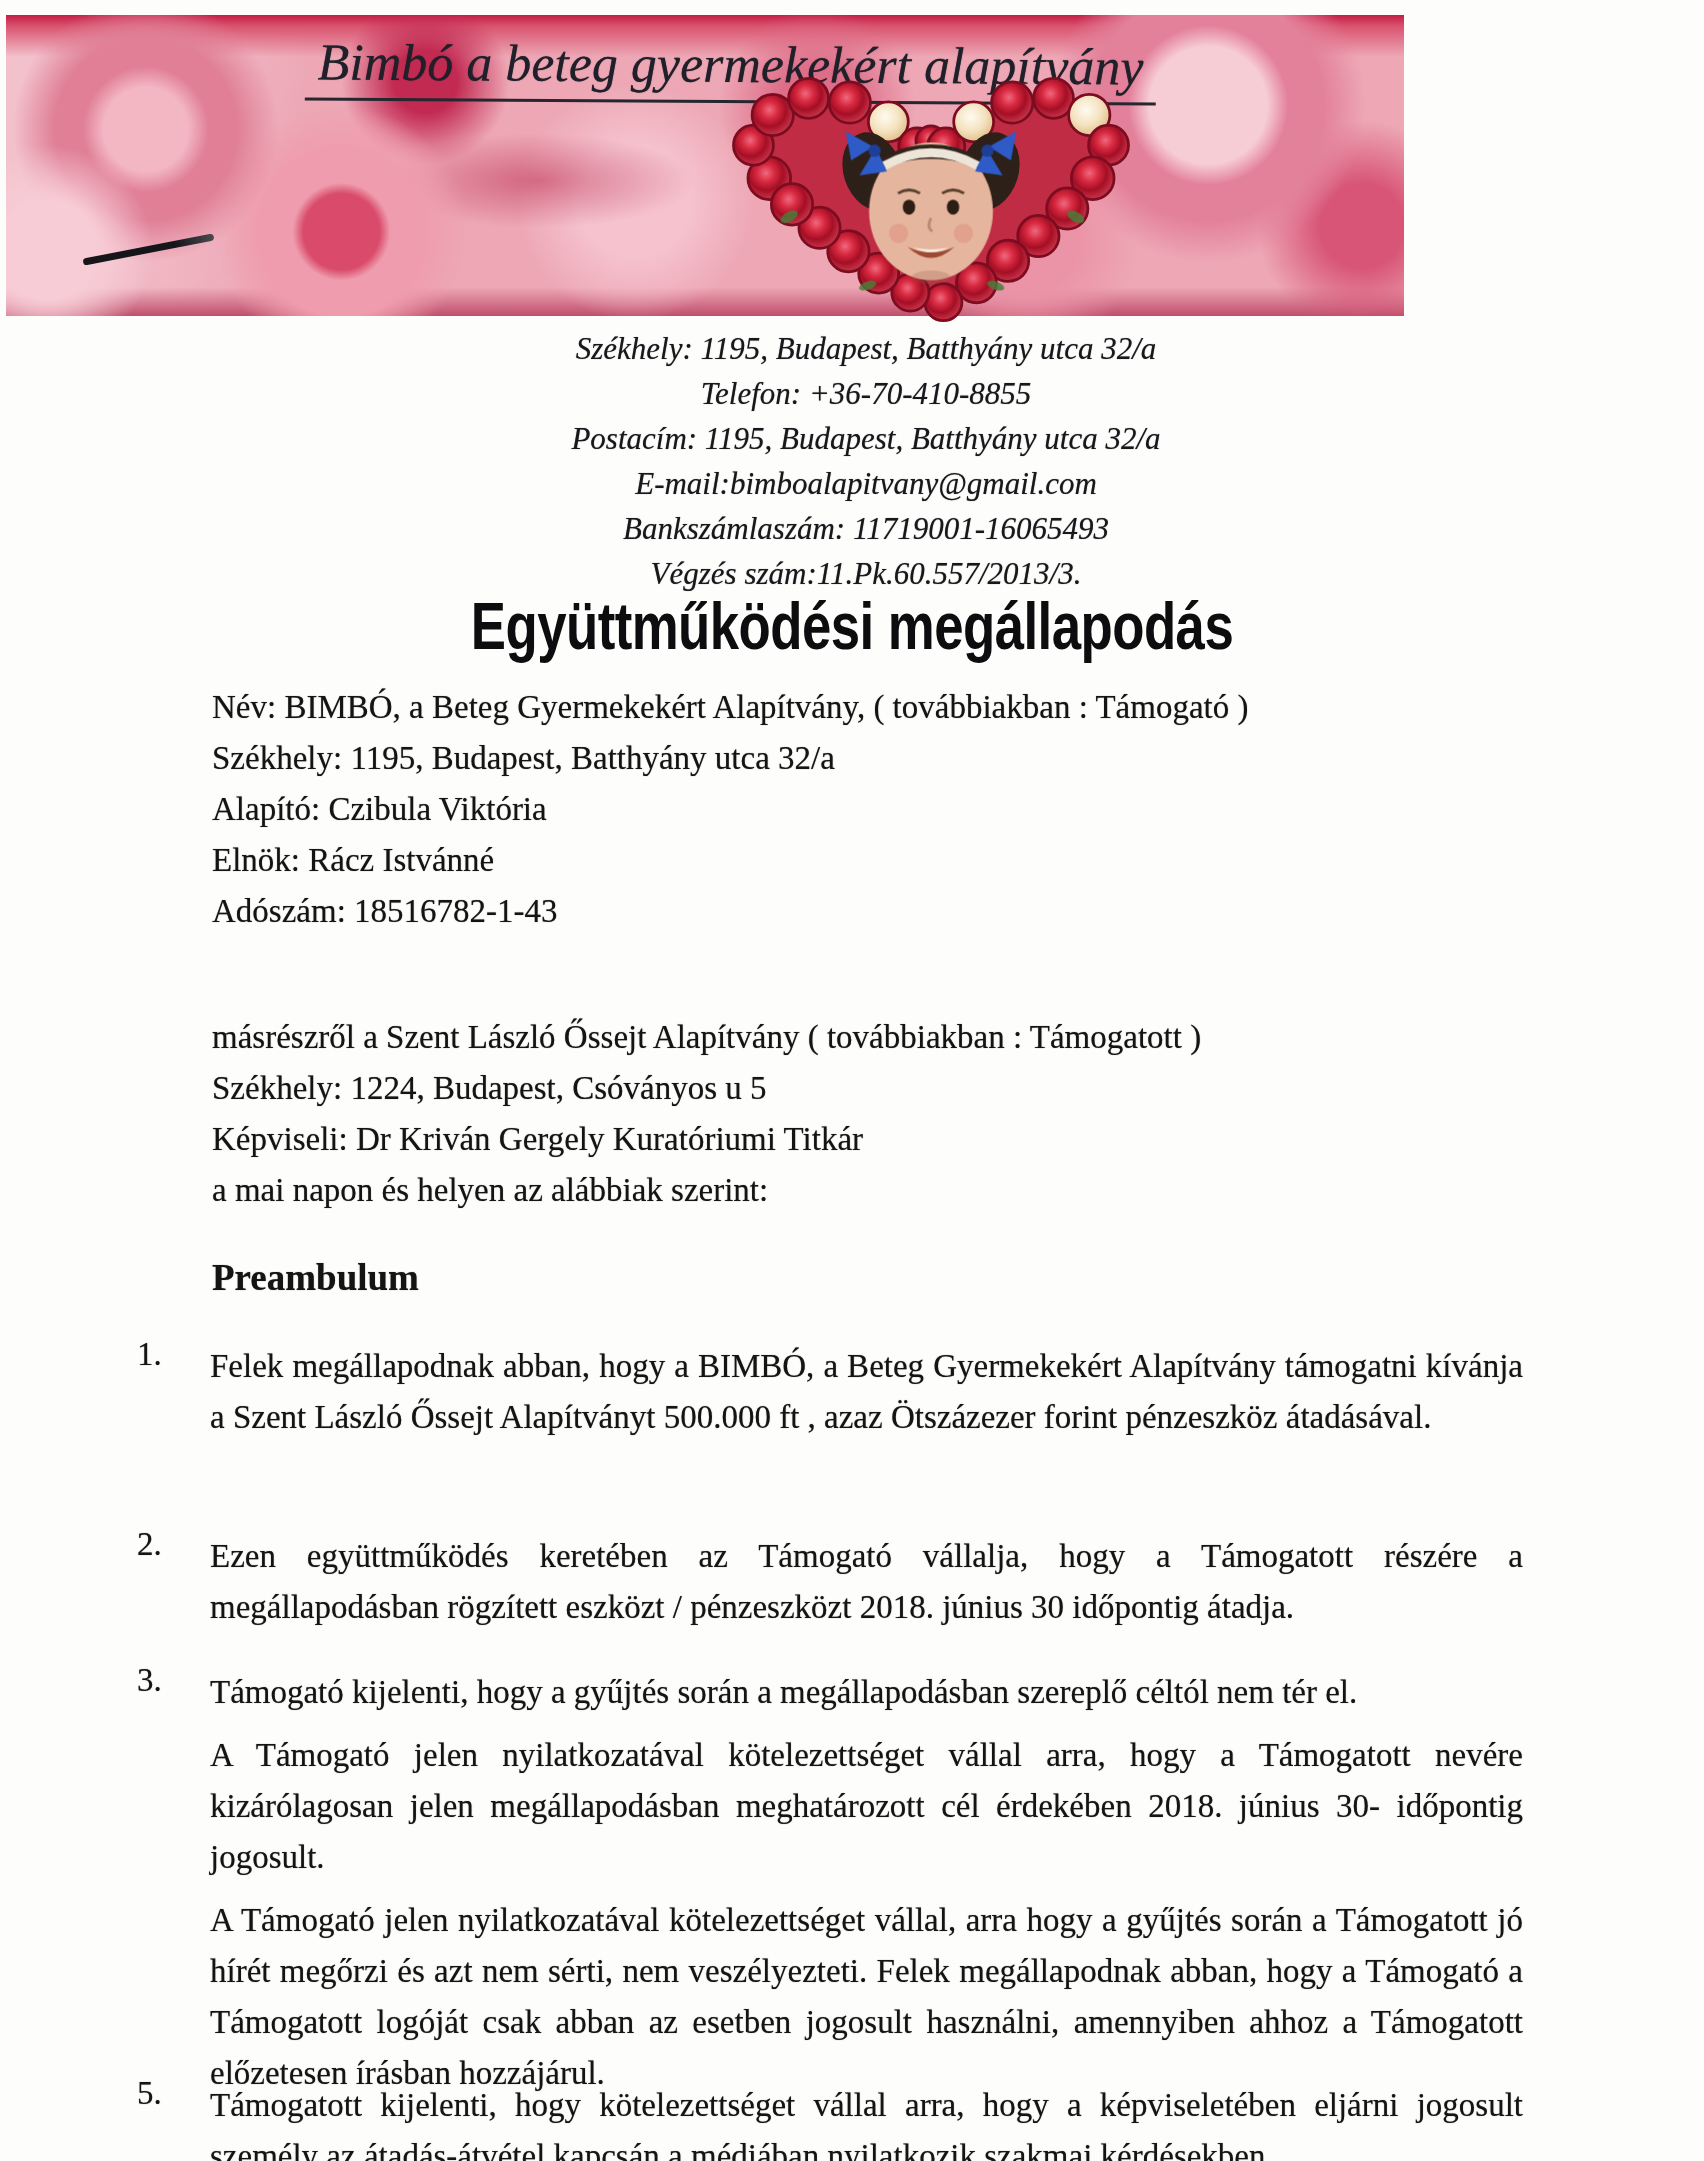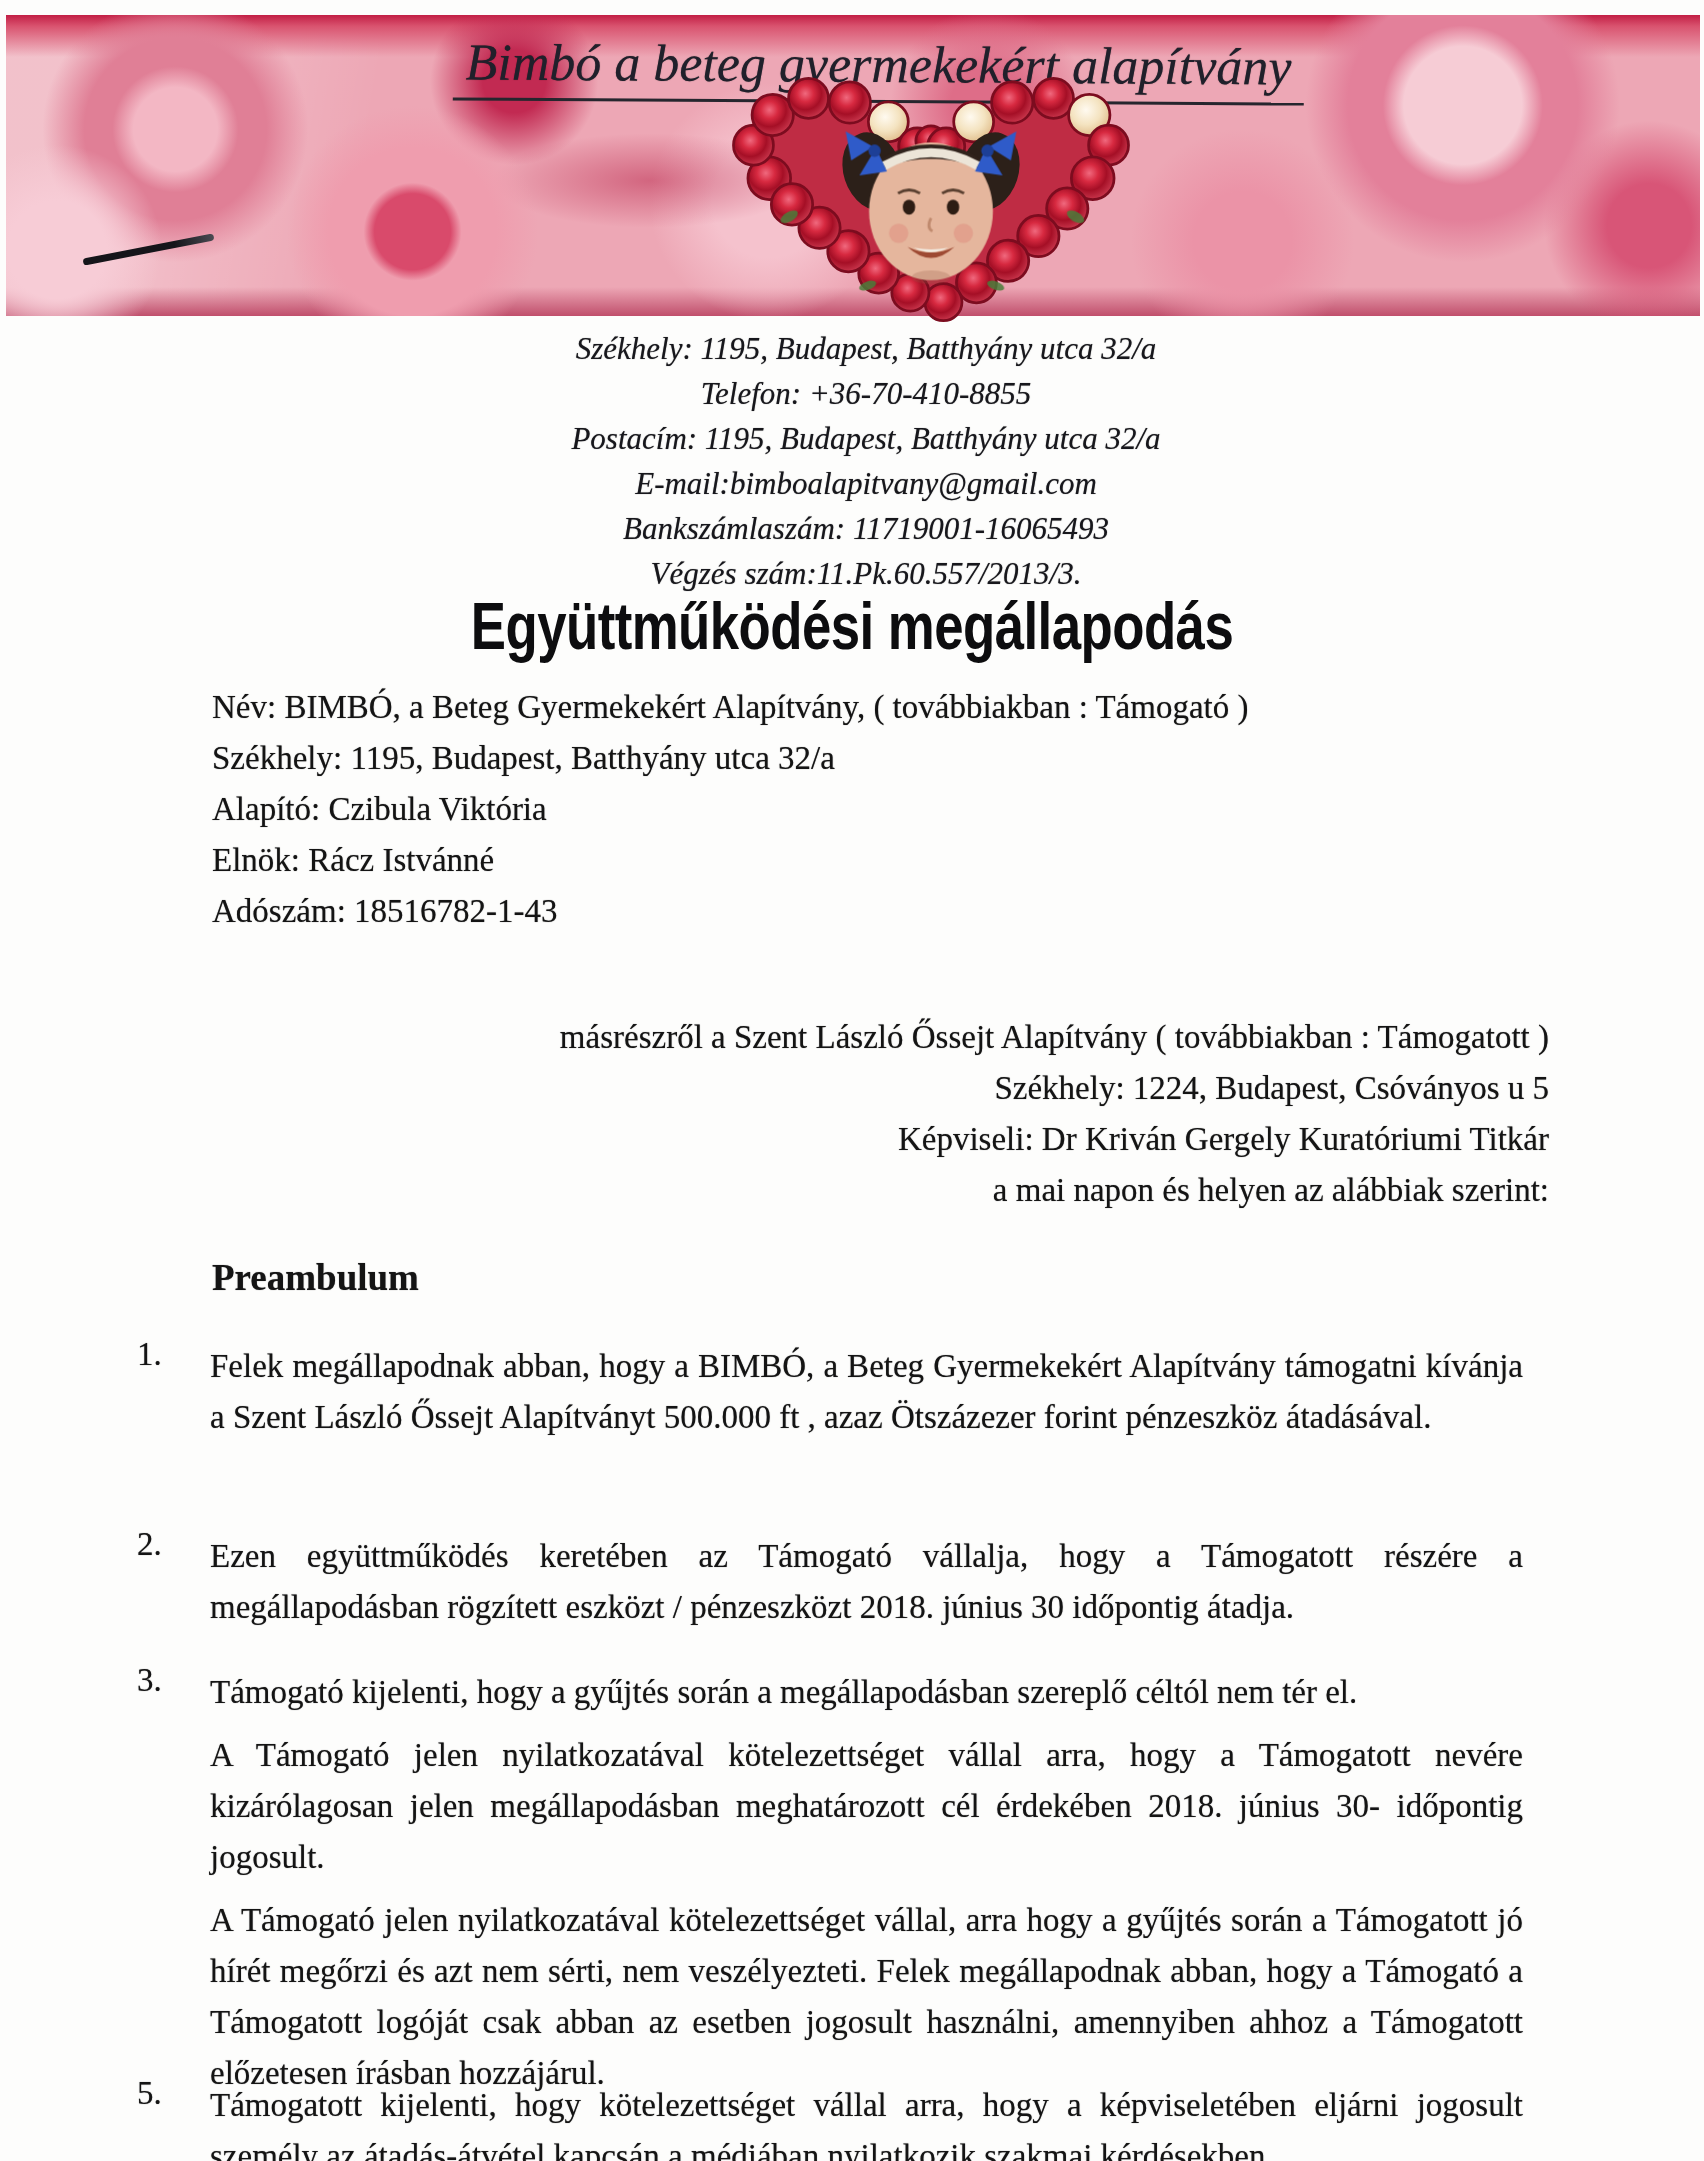--- a/index.html
+++ b/index.html
@@ -8,21 +8,21 @@
     width:1704px;height:2161px;
     background:#fdfdfc;
     overflow:hidden;
     font-family:"Liberation Serif", serif;
     color:#141414;
   }
   .scan{ text-shadow:0 0 1px rgba(10,10,10,.55);padding-left:14px; }
 
   
   .banner{
-    position:absolute;left:5.6px;top:15.4px;width:1694px;height:301px;
+    position:absolute;left:5.6px;top:15.4px;width:1398px;height:301px;
     background-color:#eda7b5;
     background-image:
       radial-gradient(circle at 3% 78%, #f7ccd6 0 49px, rgba(247,204,214,0) 105px),
       radial-gradient(circle at 10% 38%, #f3b7c4 0 42px, #e07f96 63px 91px, rgba(224,127,150,0) 133px),
       radial-gradient(circle at 24% 72%, #d94a6b 0 38px, #ef9dae 49px 84px, rgba(239,157,174,0) 126px),
       radial-gradient(circle at 30% 22%, #c22a52 0 31.5px, rgba(194,42,82,0) 84px),
       radial-gradient(ellipse 210px 63px at 38% 55%, rgba(178,22,62,.45), rgba(178,22,62,0) 75%),
       radial-gradient(circle at 45% 62%, #f5c2cd 0 56px, rgba(245,194,205,0) 119px),
       radial-gradient(circle at 58% 30%, #de6d88 0 38px, rgba(222,109,136,0) 98px),
       radial-gradient(circle at 73% 75%, #eb93a7 0 49px, rgba(235,147,167,0) 112px),
@@ -61,21 +61,21 @@
     font-family:"Liberation Sans", sans-serif;
     font-weight:bold;font-size:66px;color:#0d0d0f;
     transform:scaleX(.8);transform-origin:50% 50%;
     letter-spacing:-0.7px;white-space:nowrap;
   }
 
   
   .bodyline{font-size:33px;line-height:51px;}
   .block{position:absolute;left:198px;width:1337px;}
   .intro1{top:682px;}
-  .intro2{top:1012px;text-align:right;}
+  .intro2{top:1012px;}
   .preamble{top:1256px;font-weight:bold;font-size:37px;}
   .clause{position:absolute;left:0;width:1704px;}
   .c1{top:1329px;} .c2{top:1519px;} .c3{top:1655px;} .c5{top:2068px;}
   .clause .num{
     position:absolute;left:137px;width:52px;
     font-size:33px;line-height:51px;
   }
   .clause .ctext{
     position:absolute;left:198px;width:1337px;
     font-size:33px;line-height:51px;

